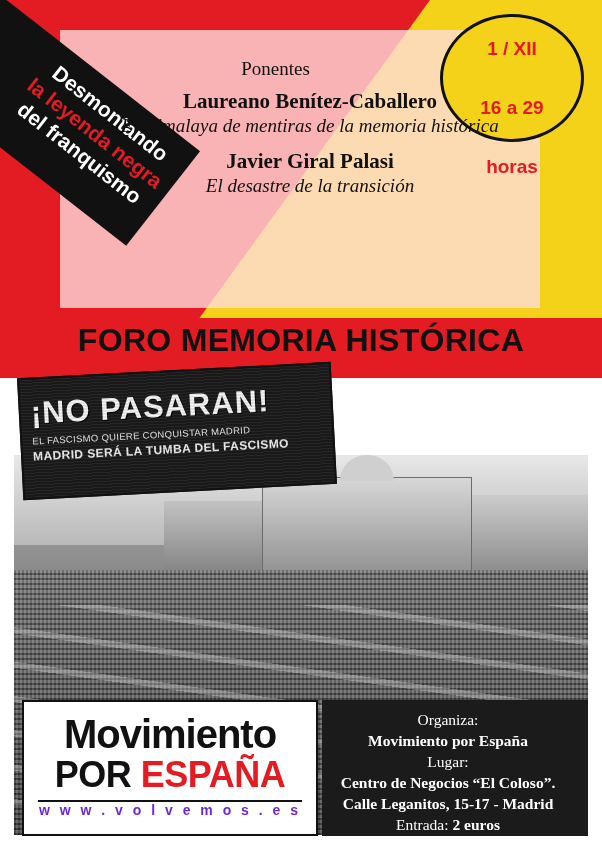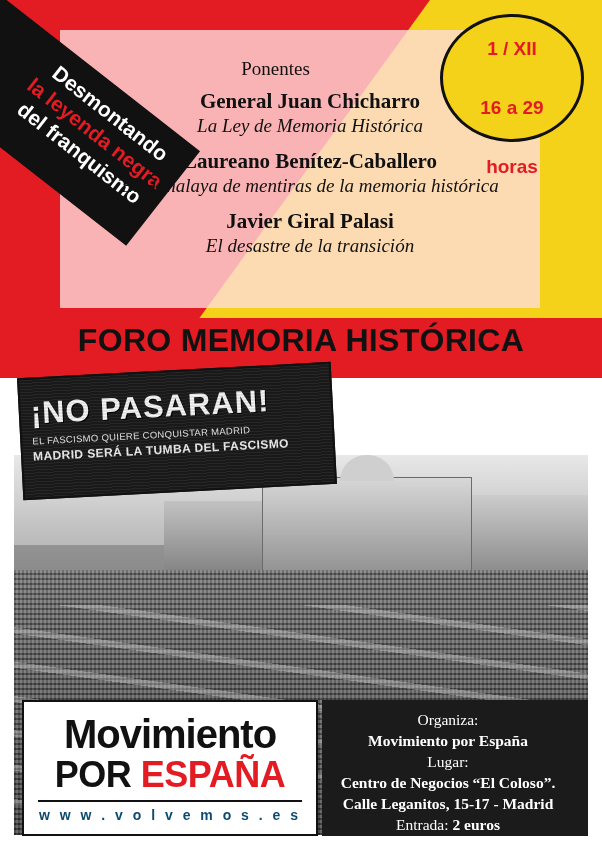--- a/index.html
+++ b/index.html
@@ -286,23 +286,22 @@
     color: #111111;
     letter-spacing: -0.5px;
   }
   .logo-box .l2 .esp { color: #e31b23; }
   .logo-box .l3 {
     margin-top: 6px;
     font-family: "Liberation Sans", sans-serif;
     font-weight: bold;
     font-size: 14px;
     letter-spacing: 3px;
-    color: #0c4a6e;
+    color: #6d28d9;
     border-top: 2px solid #111111;
-    padding-top: 5px;
     margin-left: 14px;
     margin-right: 14px;
   }
 
   
   .info-box {
     position: absolute;
     left: 322px; top: 700px;
     width: 266px; height: 136px;
     background: #1b1b1b;
@@ -338,24 +337,20 @@
   <div class="date-badge">
     <div>Sábado</div>
     <div>1 / XII</div>
     <div>16 a 29</div>
     <div>horas</div>
   </div>
 
   <div class="ponentes-label">Ponentes</div>
 
   <div class="speakers">
-    <div class="speaker">
-      <div class="name">General Juan Chicharro</div>
-      <div class="talk">La Ley de Memoria Histórica</div>
-    </div>
     <div class="speaker">
       <div class="name">Laureano Benítez-Caballero</div>
       <div class="talk">El Himalaya de mentiras de la memoria histórica</div>
     </div>
     <div class="speaker">
       <div class="name">Javier  Giral Palasi</div>
       <div class="talk">El desastre de la transición</div>
     </div>
   </div>
 

